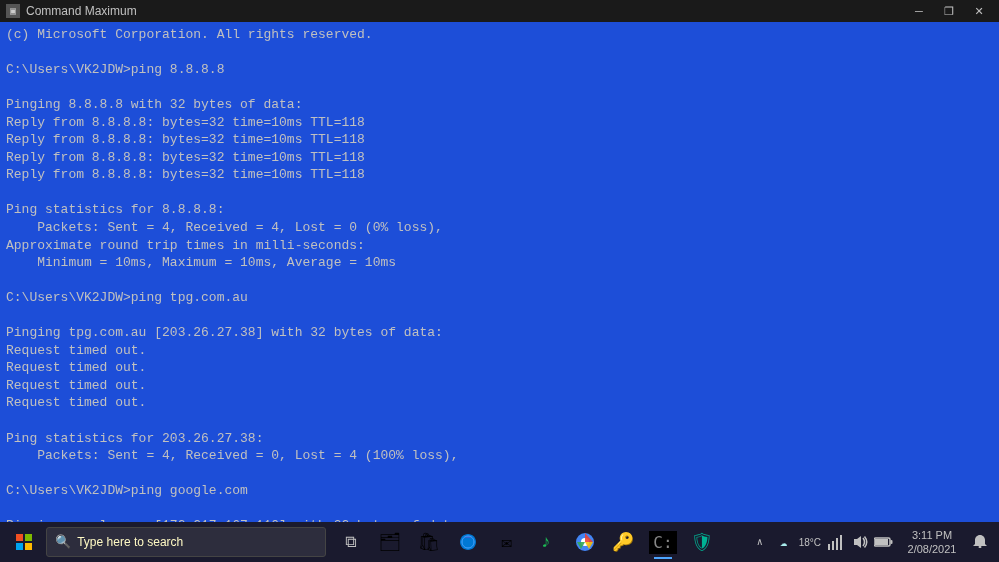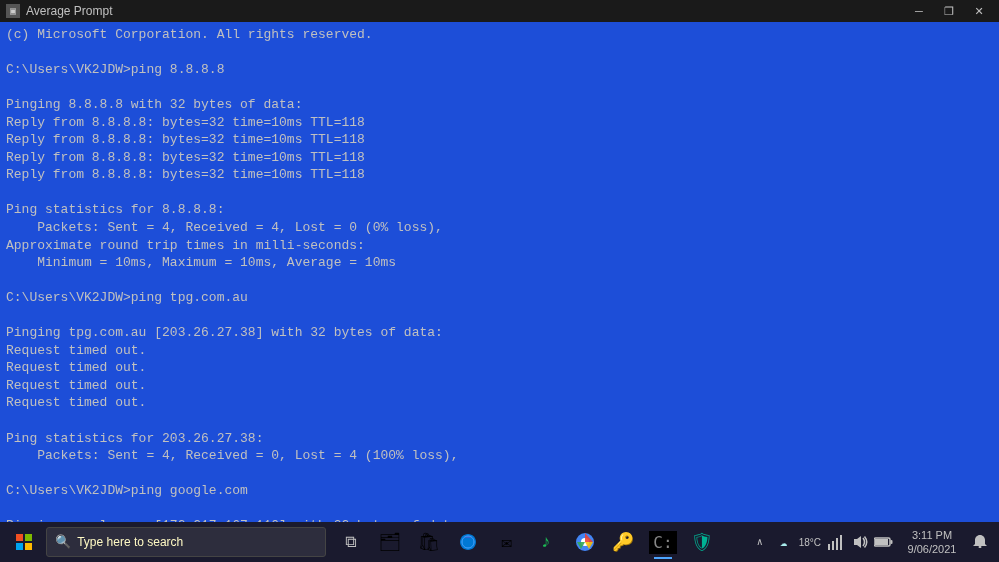--- a/index.html
+++ b/index.html
@@ -201,21 +201,21 @@
     }
   </style>
 </head>
 <body>
 
 <div class="title-bar">
   <div class="title-bar-left">
     <div class="title-bar-icon">
       <span style="font-size:10px;">▣</span>
     </div>
-    <span class="title-bar-title">Average Prompt</span>
+    <span class="title-bar-title">Command Maximum</span>
   </div>
   <div class="title-bar-controls">
     <button class="title-btn">─</button>
     <button class="title-btn">❐</button>
     <button class="title-btn close">✕</button>
   </div>
 </div>
 
 <div class="terminal" id="terminal-content">(c) Microsoft Corporation. All rights reserved.
 
@@ -341,21 +341,21 @@
     </div>
     <div class="taskbar-sys-icon">
       <svg width="20" height="12" viewBox="0 0 20 12">
         <rect x="0" y="2" width="16" height="8" rx="1.5" fill="none" stroke="#c0c0c0" stroke-width="1.5"></rect>
         <rect x="1" y="3" width="13" height="6" fill="#c0c0c0"></rect>
         <rect x="16.5" y="4" width="2" height="4" rx="1" fill="#c0c0c0"></rect>
       </svg>
     </div>
     <div class="taskbar-clock">
       <span>3:11 PM</span>
-      <span>9/06/2021</span>
+      <span>2/08/2021</span>
     </div>
     <div class="taskbar-notification">
       <svg width="16" height="16" viewBox="0 0 16 16">
         <path d="M8 1 Q8 1 8 1 C5 1 3 3.5 3 6 L3 10 L1 12 L15 12 L13 10 L13 6 C13 3.5 11 1 8 1 Z" fill="#c0c0c0"></path>
         <rect x="6.5" y="12" width="3" height="2" rx="1" fill="#c0c0c0"></rect>
       </svg>
     </div>
   </div>
 </div>
 

